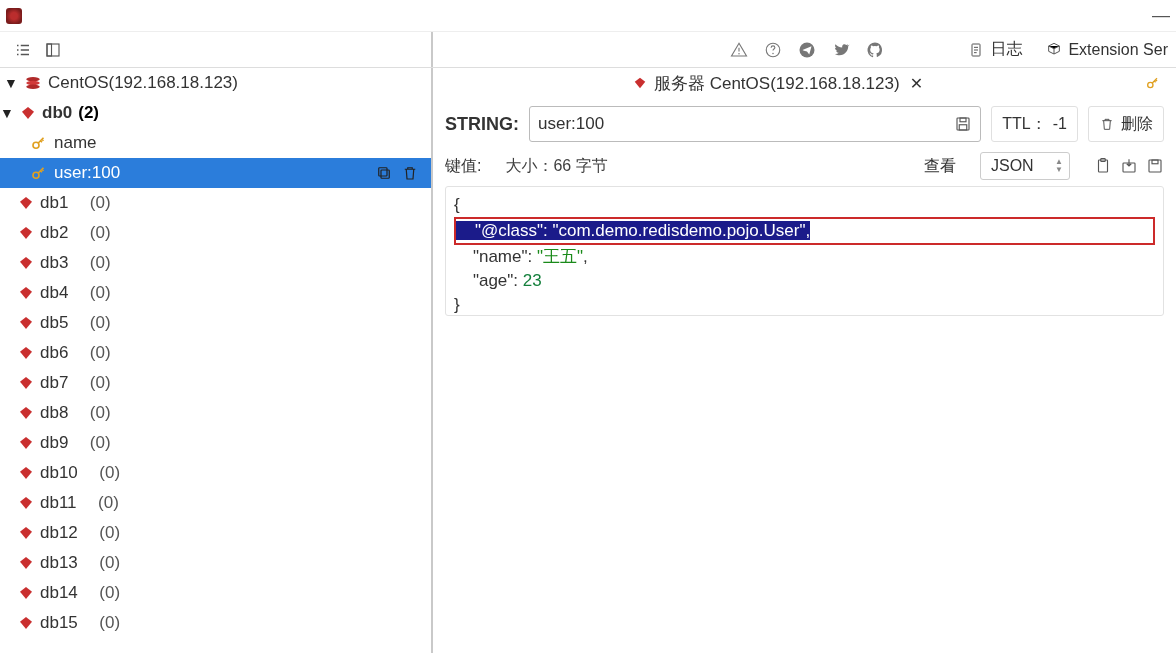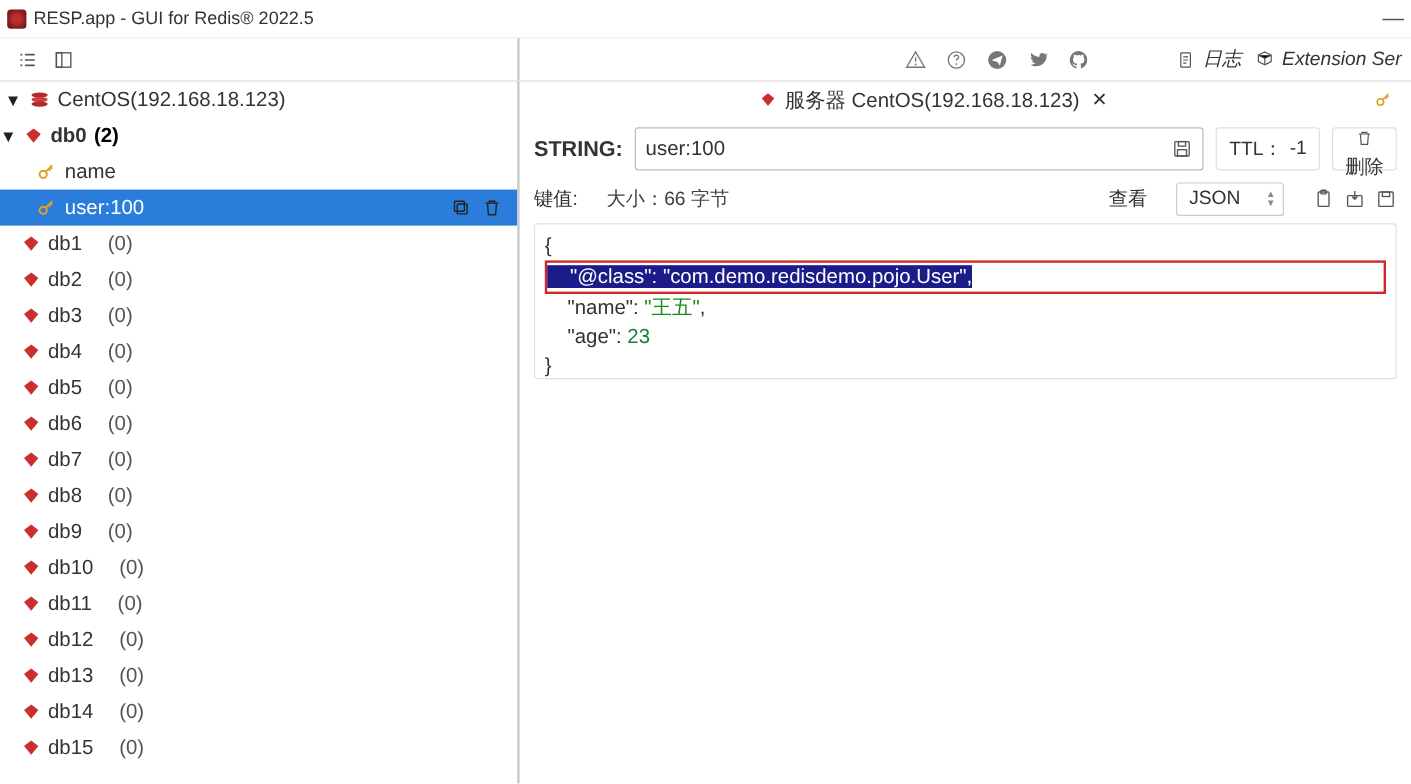--- a/index.html
+++ b/index.html
@@ -8,21 +8,21 @@
 .titlebar { display: flex; align-items: center; height: 32px; padding: 0 6px; border-bottom: 1px solid #eee; }
 .titlebar .logo { width: 16px; height: 16px; background: radial-gradient(circle,#bb2d2d 30%, #7a1c1c 70%); border-radius: 3px; margin-right: 6px;}
 .titlebar .title { font-size: 15px; color: #333; }
 .titlebar .winbuttons { margin-left: auto; display:flex; gap:14px; color:#555; font-size:18px;}
 
 .toolbar-row { display:flex; align-items:stretch; height:36px; border-bottom:1px solid #ddd;}
 .left-toolbar { width:433px; display:flex; align-items:center; padding:0 8px; border-right:2px solid #c9c9c9;}
 .connect-btn { flex:1; display:flex; align-items:center; justify-content:center; gap:6px; font-size:17px; color:#333; cursor:pointer;}
 .left-toolbar .rside { display:flex; gap:12px; color:#555; padding-left:6px;}
 
-.right-toolbar { flex:1; display:flex; align-items:center; padding:0 8px; justify-content:flex-end; gap:12px; color:#555;font-style:italic;}
+.right-toolbar { flex:1; display:flex; align-items:center; padding:0 8px; justify-content:flex-end; gap:24px; color:#555;}
 .right-toolbar .spacer { flex:1;}
 .right-toolbar .social { display:flex; gap:16px; margin-right:60px;}
 .right-toolbar .log-btn, .right-toolbar .ext-btn { display:flex; align-items:center; gap:6px; color:#333; font-size:16px;}
 
 .main { display:flex; height: calc(100% - 68px);}
 .sidebar { width:433px; border-right:2px solid #c9c9c9; overflow:auto;}
 .tree-row { display:flex; align-items:center; height:30px; padding:0 4px; font-size:17px; gap:6px; cursor:pointer;}
 .tree-row.server { font-size:17px;}
 .tree-row.db { padding-left:2px;}
 .tree-row.db.expanded { font-weight:bold;}
@@ -49,21 +49,21 @@
 .tab.active {}
 .tab .close { color:#333; font-size:16px; padding-left:4px;}
 .tabs .filler { flex:1;}
 .tab.right { margin-left:auto;}
 
 .key-header { display:flex; align-items:center; padding:8px 12px; gap:10px;}
 .key-header .type { font-weight:bold; font-size:18px;}
 .key-header .keyname { flex:1; display:flex; align-items:center; border:1px solid #bbb; border-radius:3px; height:36px; padding:0 8px; font-size:17px;}
 .key-header .keyname .save-ico { margin-left:auto; color:#555;}
 .key-header .ttl { border:1px solid #e0e0e0; border-radius:3px; height:36px; display:flex; align-items:center; padding:0 10px; gap:6px; font-size:16px;}
-.key-header .del { border:1px solid #e0e0e0; border-radius:3px; height:36px; display:flex; align-items:center; padding:0 10px; gap:6px; font-size:16px;flex-direction:column;}
+.key-header .del { border:1px solid #e0e0e0; border-radius:3px; height:36px; display:flex; align-items:center; padding:0 10px; gap:6px; font-size:16px;}
 
 .value-toolbar { display:flex; align-items:center; padding:2px 12px 6px 12px; gap:24px; font-size:16px;}
 .value-toolbar .lbl { color:#333;}
 .value-toolbar .meta { color:#404040;}
 .value-toolbar .filler { flex:1;}
 .value-toolbar .viewlbl {}
 .value-toolbar .select { border:1px solid #ccc; border-radius:3px; padding:2px 22px 2px 10px; height:28px; display:flex; align-items:center; position:relative; min-width:90px;}
 .value-toolbar .select .chev { position:absolute; right:6px; display:flex; flex-direction:column; font-size:8px; line-height:8px; color:#888;}
 .value-toolbar .icons { display:flex; gap:8px; color:#444;}
 
@@ -74,21 +74,20 @@
 .str-green { color:#1a8a1a;}
 .num-blue { color:#15803d;}
 
 .svg-icon { width:1em; height:1em; vertical-align:middle;}
 </style>
 </head>
 <body>
 
 <div class="titlebar">
   <span class="logo"></span>
-  <span class="title">RESP.app - GUI for Redis® 2022.5</span>
   <div class="winbuttons">
     <span>—</span>
   </div>
 </div>
 
 <div class="toolbar-row">
   <div class="left-toolbar">
     <div class="rside">
       <span class="ico">
         <svg viewBox="0 0 24 24" class="svg-icon" style="width:18px;height:18px;">

